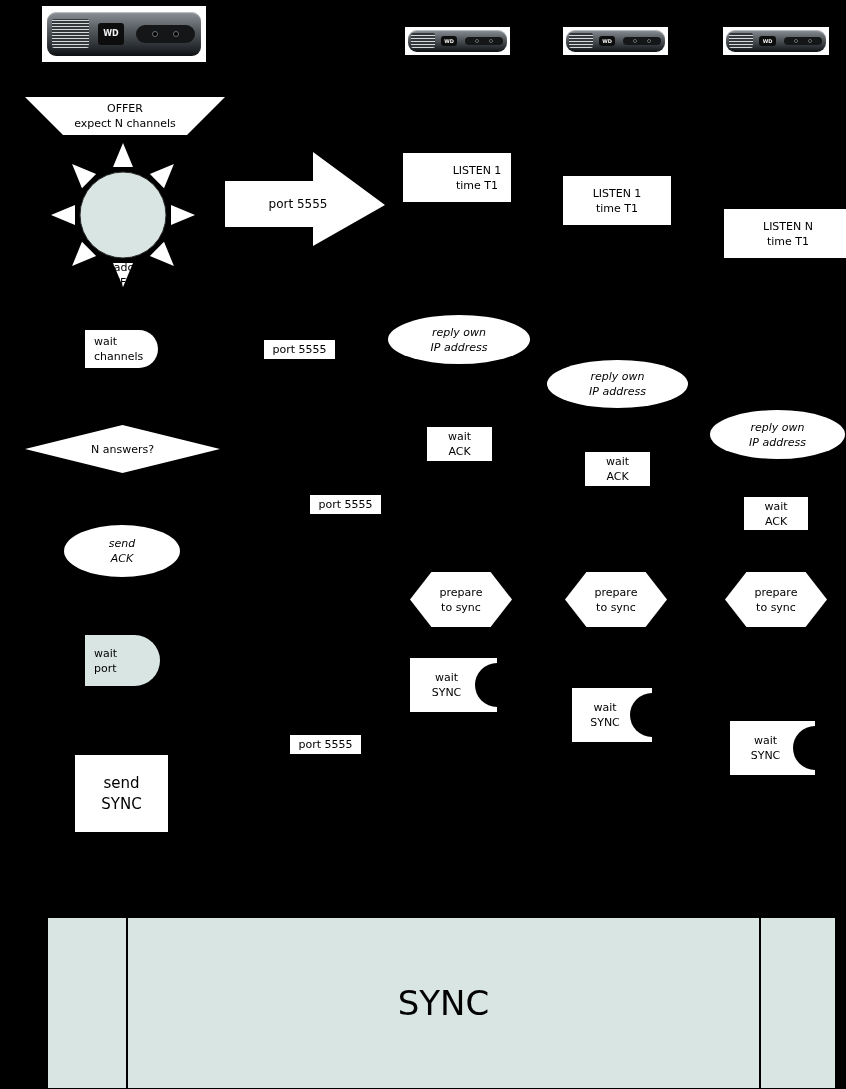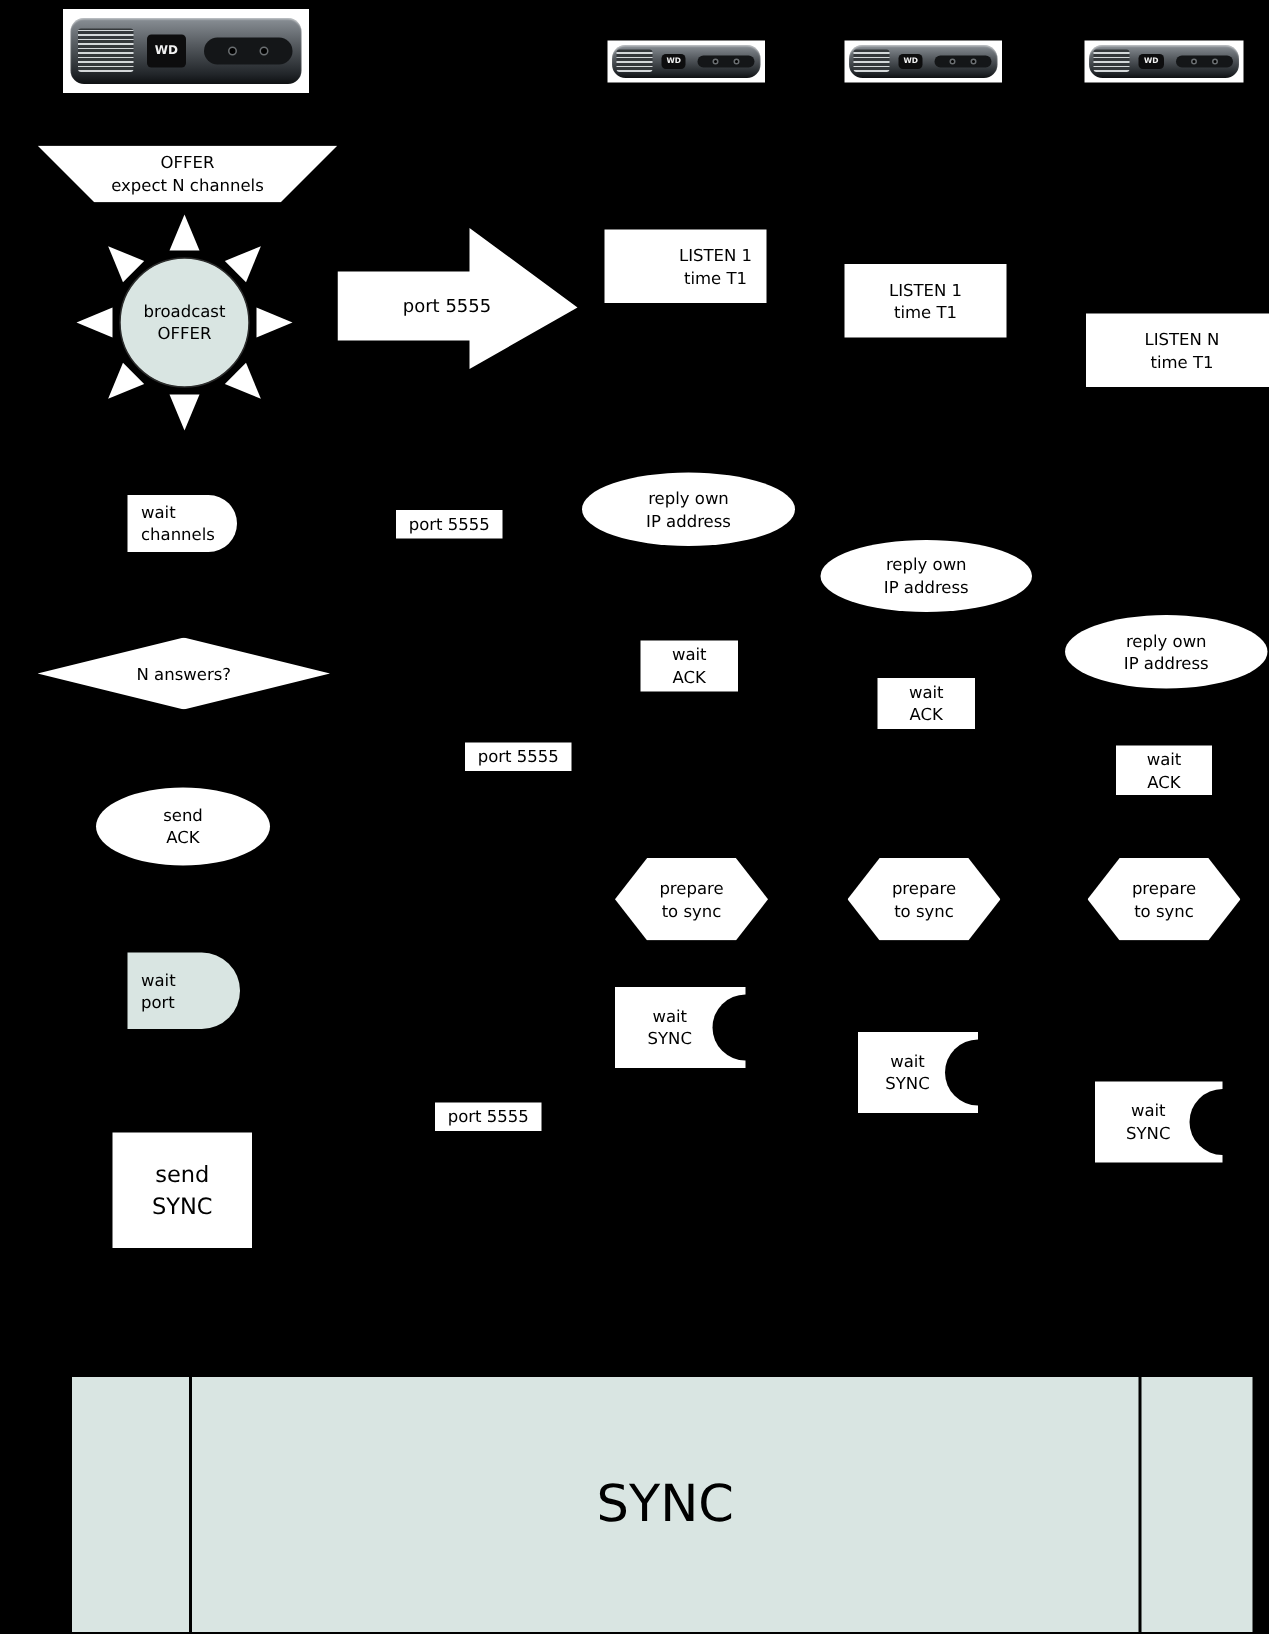--- a/index.html
+++ b/index.html
@@ -46,40 +46,40 @@
   .device-s2{ left:563px; top:27px; }
   .device-s3{ left:723px; top:27px; width:106px; }
 
   
   .banner{ left:25px; top:97px; width:200px; height:38px;
     clip-path:polygon(0 0,100% 0,81% 100%,19% 100%); }
 
   .sun-wrap{ position:absolute; left:50px; top:140px; width:146px; height:150px; }
   .sun-wrap svg{ position:absolute; left:0; top:0; }
   .sun-text{ position:absolute; inset:0; display:flex; flex-direction:column;
-    align-items:center; justify-content:center; font-size:11px; line-height:15px; text-align:center; }
+    align-items:center; justify-content:flex-end; font-size:11px; line-height:15px; text-align:center; }
 
   .big-arrow{ position:absolute; left:225px; top:148px; }
   .arrow-label{ position:absolute; left:243px; top:197px; width:110px;
     text-align:center; font-size:12px; color:#000; }
 
   .listen1{ left:403px; top:153px; width:108px; height:49px;padding-left:40px; }
   .listen2{ left:563px; top:176px; width:108px; height:49px; }
   .listen3{ left:724px; top:209px; width:128px; height:49px; }
 
   .delay-shape{ align-items:flex-start; text-align:left; padding-left:9px; }
   .wait-replies{ left:85px; top:330px; width:73px; height:38px; border-radius:0 19px 19px 0; }
 
   .port-label{ position:absolute; background:#fff; color:#000; font-size:11px;
     display:flex; align-items:center; justify-content:center; }
   .port-a{ left:264px; top:340px; width:71px; height:19px; }
   .port-b{ left:310px; top:495px; width:71px; height:19px; }
   .port-c{ left:290px; top:735px; width:71px; height:19px; }
 
-  .ellipse{ border-radius:50%; }
+  .ellipse{ border-radius:50%;font-style:italic; }
   .reply1{ left:388px; top:315px; width:142px; height:49px; }
   .reply2{ left:547px; top:360px; width:141px; height:48px; }
   .reply3{ left:710px; top:410px; width:135px; height:49px; }
 
   .diamond{ left:25px; top:425px; width:195px; height:48px;
     clip-path:polygon(50% 0,100% 50%,50% 100%,0 50%); }
 
   .wait-ack1{ left:427px; top:427px; width:65px; height:34px; }
   .wait-ack2{ left:585px; top:452px; width:65px; height:34px; }
   .wait-ack3{ left:744px; top:497px; width:64px; height:33px; }

